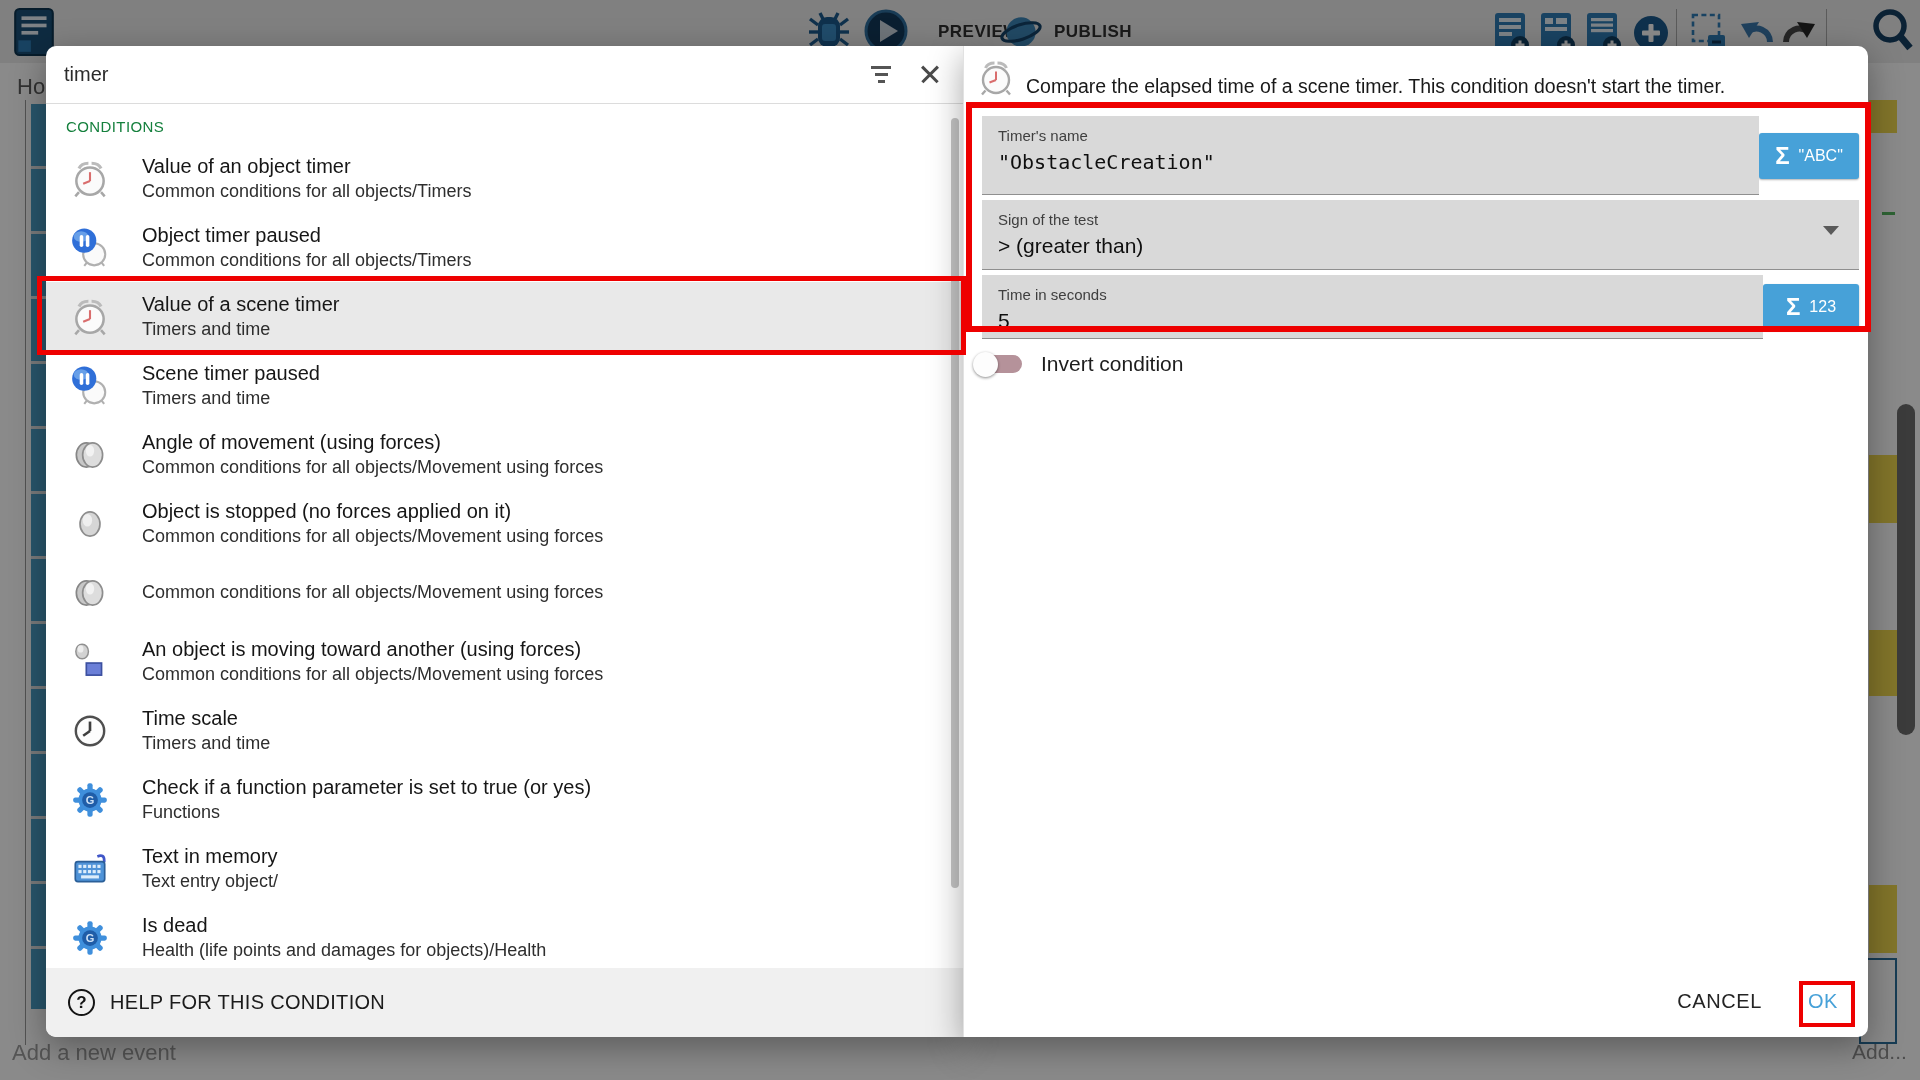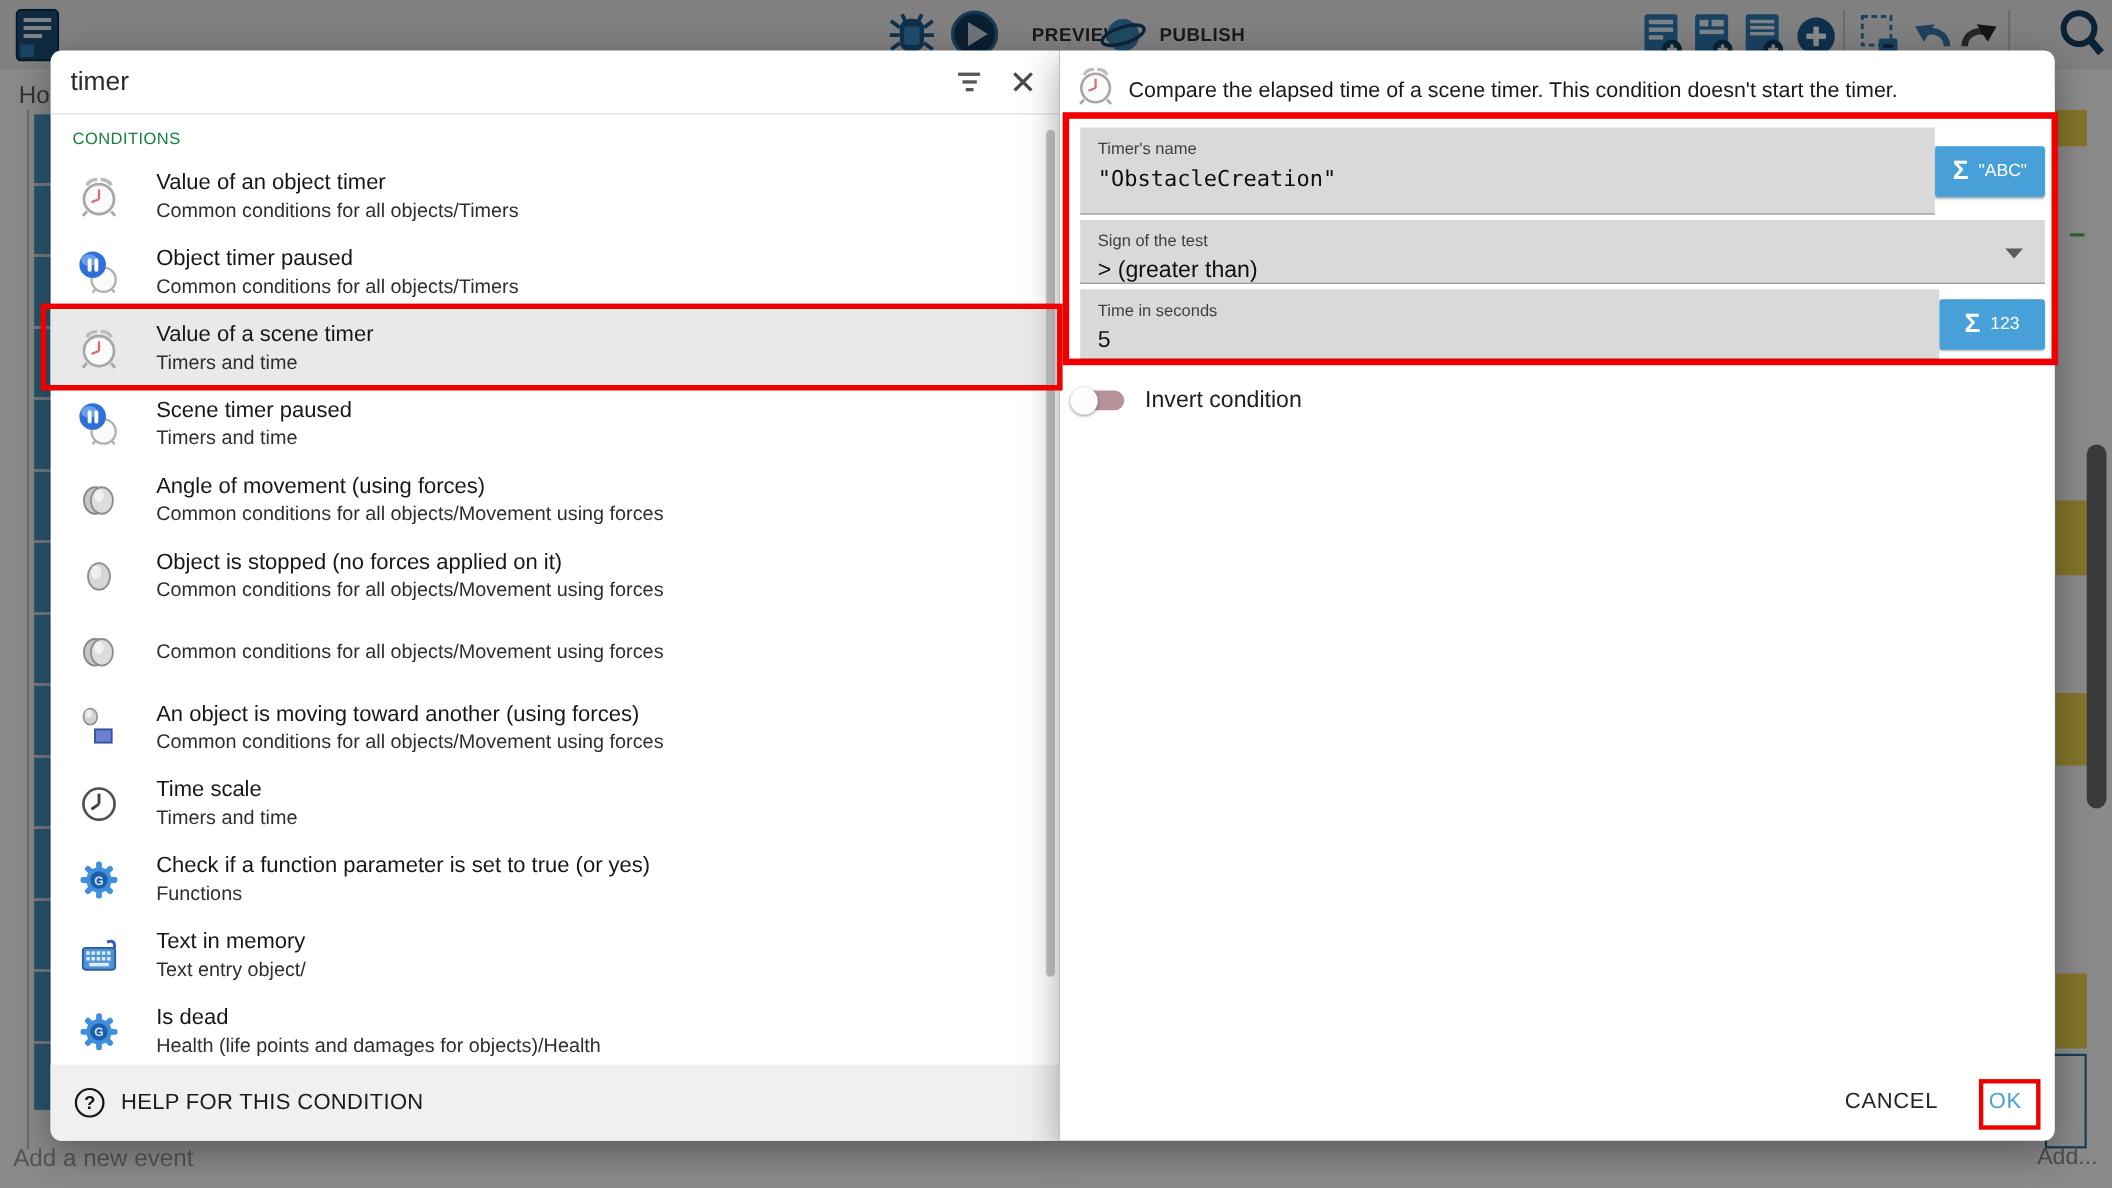--- a/index.html
+++ b/index.html
@@ -31,21 +31,21 @@
   
   .overlay{position:absolute;inset:0;background:rgba(0,0,0,.46);z-index:5}
 
   
   .dlg{position:absolute;top:46px;height:991px;background:#fff;z-index:10;box-shadow:0 10px 34px rgba(0,0,0,.35)}
   .dlg-left{left:46px;width:917px;border-radius:10px 0 0 10px}
   .dlg-right{left:963px;width:905px;border-radius:0 10px 10px 0;border-left:1px solid #e2e2e2}
 
   
   .search-row{height:57px;display:flex;align-items:center;padding:0 20px 0 18px;border-radius:10px 0 0 0}
-  .search-input{flex:1;border:none;outline:none;background:transparent;font-size:24px;color:#2b2b2b;font-family:"Liberation Sans",sans-serif}
+  .search-input{flex:1;border:none;outline:none;background:transparent;font-size:20px;color:#2b2b2b;font-family:"Liberation Sans",sans-serif}
   .filter-icon{display:flex;flex-direction:column;align-items:center;gap:4.5px;width:24px;cursor:pointer}
   .filter-icon i{display:block;height:2.5px;background:#555}
   .filter-icon i:nth-child(1){width:20px}.filter-icon i:nth-child(2){width:13px}.filter-icon i:nth-child(3){width:7px}
   .close-x{position:relative;width:26px;height:26px;margin-left:24px;cursor:pointer}
   .close-x i{position:absolute;left:2px;top:11.5px;width:22px;height:2.6px;background:#4a4a4a}
   .close-x i:nth-child(1){transform:rotate(45deg)}.close-x i:nth-child(2){transform:rotate(-45deg)}
   .lp-divider{height:1px;background:#dcdcdc}
   .cond-header{padding:14px 0 9px 20px;font-size:15px;color:#15803d;letter-spacing:.4px}
   .row{height:69px;display:flex;align-items:center;padding-left:22px}
   .row.selected{background:var(--selected-row)}
@@ -54,27 +54,27 @@
   .t1{font-size:20px;color:#161616;line-height:1.05}
   .t2{font-size:18px;color:#2e2e2e;line-height:1.05}
   .lp-scroll{position:absolute;right:4px;top:72px;width:8px;height:770px;background:#c5c5c5;border-radius:4px}
   .lp-footer{position:absolute;left:0;right:0;bottom:0;height:69px;background:#f0f0f0;display:flex;align-items:center;
     padding-left:22px;gap:15px;border-radius:0 0 0 10px;cursor:pointer}
   .help-circle{width:27px;height:27px;border:2.5px solid #141414;border-radius:50%;display:flex;align-items:center;justify-content:center;
     font-size:17px;font-weight:bold;color:#141414}
   .help-label{font-size:20px;color:#1b1b1b;letter-spacing:.3px}
 
   
-  .rp-header{position:absolute;left:12px;top:12px;right:16px;display:flex;gap:10px;align-items:center}
+  .rp-header{position:absolute;left:12px;top:12px;right:16px;display:flex;gap:10px;align-items:flex-end}
   .rp-header .icn{margin:0;flex:0 0 40px;width:40px;height:40px}
   .rp-desc{font-size:19.5px;color:#191919;padding-top:8px}
   .fields{position:absolute;left:18px;top:70px;width:877px}
   .frow{display:flex;gap:0;margin-bottom:5px}
   .field{flex:1;background:#d9d9d9;border-bottom:1px solid #8f8f8f;position:relative;cursor:text}
-  .f1{height:79px}.f2{height:58px}.f3{height:64px}
+  .f1{height:79px}.f2{height:70px}.f3{height:64px}
   .lbl{font-size:15px;color:#3f3f3f;padding:11px 16px 0}
   .val{font-size:21px;color:#0f0f0f;padding:6px 16px 0}
   .val.mono{font-family:"DejaVu Sans Mono",monospace;font-size:20px}
   .dd-arrow{position:absolute;right:20px;top:50%;margin-top:0;width:0;height:0;border-left:8px solid transparent;
     border-right:8px solid transparent;border-top:9px solid #5a5a5a;cursor:pointer}
   .sigma-btn{width:100px;height:46px;align-self:center;background:var(--accent);border-radius:3px;display:flex;
     align-items:center;justify-content:center;gap:9px;color:#fff;cursor:pointer;box-shadow:0 1px 2px rgba(0,0,0,.3)}
   .sigma-btn .sig{font-size:24px;font-weight:bold}
   .sigma-btn .sl{font-size:16px}
   .toggle-row{position:absolute;left:11px;top:306px;display:flex;align-items:center;gap:19px}

